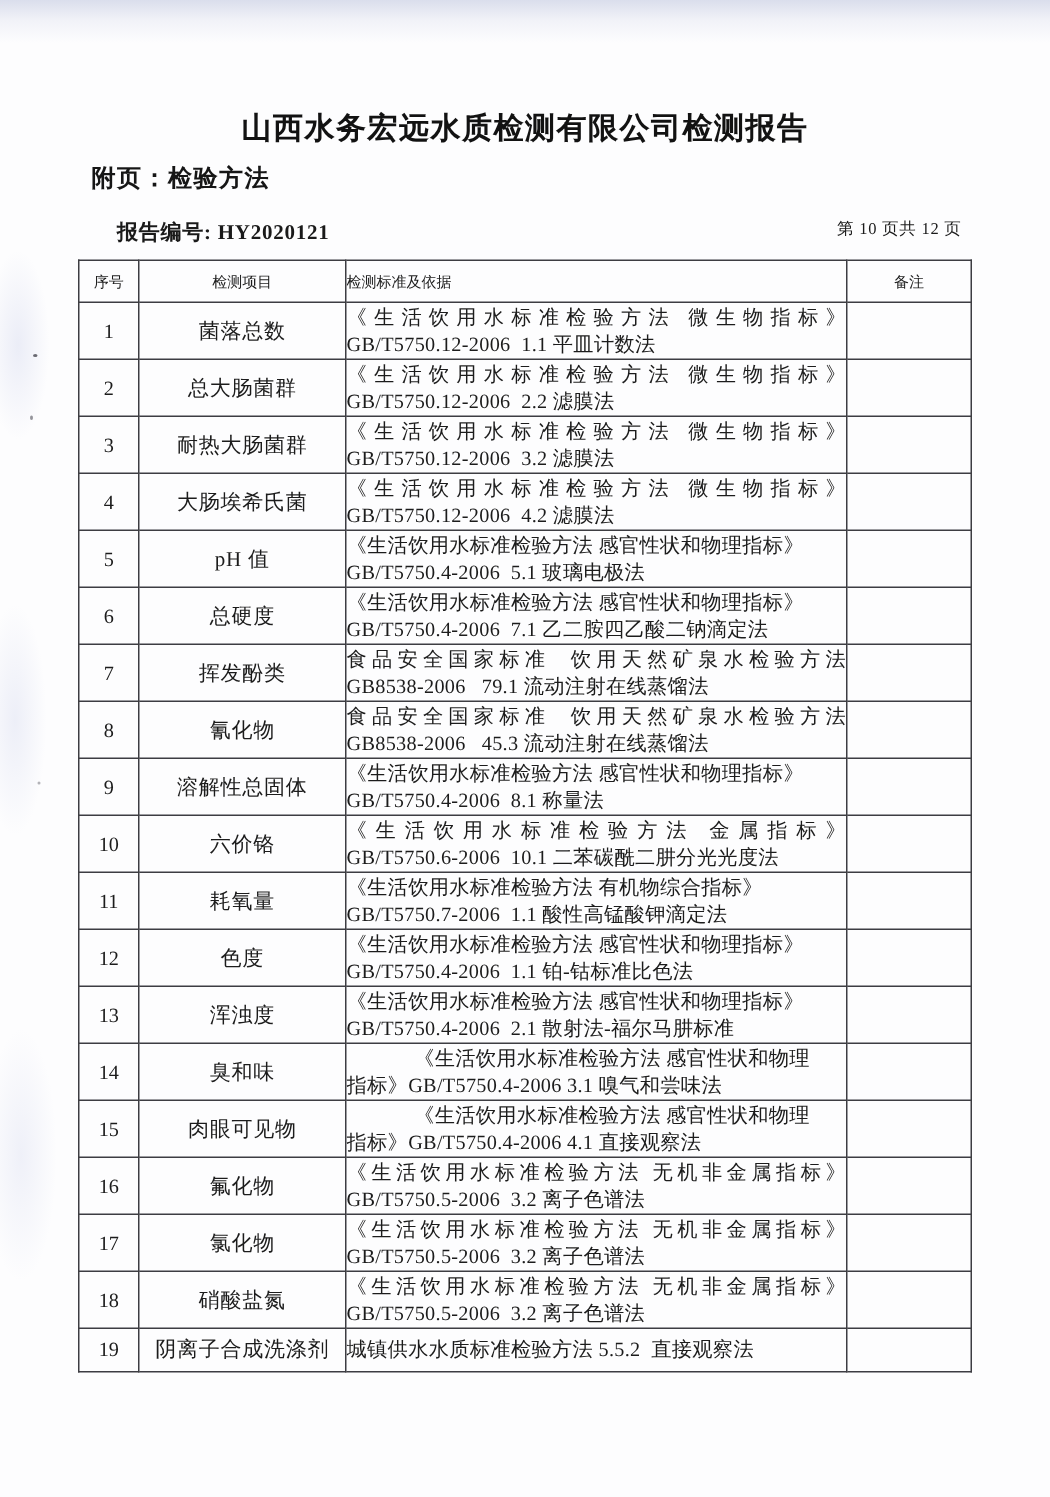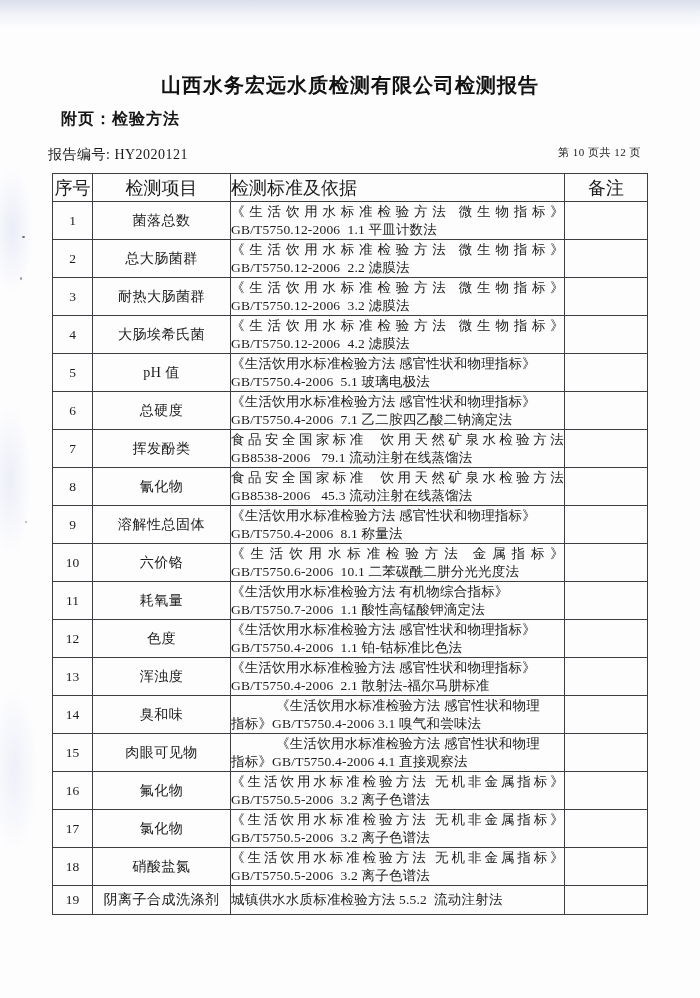--- a/index.html
+++ b/index.html
@@ -37,22 +37,22 @@
     text-align:center;
     font-family:Liberation Sans, sans-serif;
     font-weight:bold;font-size:20px;letter-spacing:1px;
     color:#121212;
   }
   .subtitle{
     position:absolute;top:109px;left:61px;
     font-weight:bold;font-size:16px;letter-spacing:1px;color:#161616;
   }
   .meta-report{
-    position:absolute;top:146px;left:48px;
-    font-weight:400;font-size:14px;letter-spacing:.5px;color:#1a1a1a;
+    position:absolute;top:146px;left:78px;
+    font-weight:700;font-size:14px;letter-spacing:.5px;color:#1a1a1a;
   }
   .meta-page{
     position:absolute;top:145px;right:59px;
     font-size:11px;letter-spacing:.5px;color:#1a1a1a;
   }
 
   table.methods{
     position:absolute;top:173px;left:52px;
     width:595px;
     border-collapse:collapse;table-layout:fixed;
@@ -63,21 +63,21 @@
   table.methods col.c-std{width:334px;}
   table.methods col.c-rem{width:83px;}
   table.methods th, table.methods td{
     border:1px solid #3d3d42;
     padding:0;
     overflow:hidden;
   }
   table.methods thead tr{height:28px;}
   table.methods tbody tr{height:38px;}
   table.methods tbody tr:last-child{height:29px;}
-  th{font-weight:normal;font-size:18px;color:#1c1c1c;}
+  th{font-weight:normal;font-size:10px;color:#1c1c1c;}
   th.h-std{text-align:left;padding-left:7px;}
   td.no-cell{text-align:center;font-size:13.5px;}
   td.item-cell{text-align:center;font-size:14px;letter-spacing:.5px;}
   td.std-cell{padding:1px 5px 1px 7px;vertical-align:middle;}
   td.std-cell .ln{
     line-height:18px;white-space:pre-wrap;
     font-size:13.5px;letter-spacing:.2px;
   }
   td.std-cell .ln.spread{text-align:justify;text-align-last:justify;}
   td.std-cell .ln.indent{text-indent:21px;text-align:center;}
@@ -277,19 +277,19 @@
           <td class="std-cell">
             <div class="ln spread">《生活饮用水标准检验方法 无机非金属指标》</div>
             <div class="ln">GB/T5750.5-2006  3.2 离子色谱法</div>
           </td>
           <td class="rem-cell"></td>
         </tr>
         <tr>
           <td class="no-cell">19</td>
           <td class="item-cell">阴离子合成洗涤剂</td>
           <td class="std-cell">
-            <div class="ln">城镇供水水质标准检验方法 5.5.2  流动注射法</div>
+            <div class="ln">城镇供水水质标准检验方法 5.5.2  直接观察法</div>
           </td>
           <td class="rem-cell"></td>
         </tr>
       </tbody>
   </table>
 </div>
 
 </body></html>

